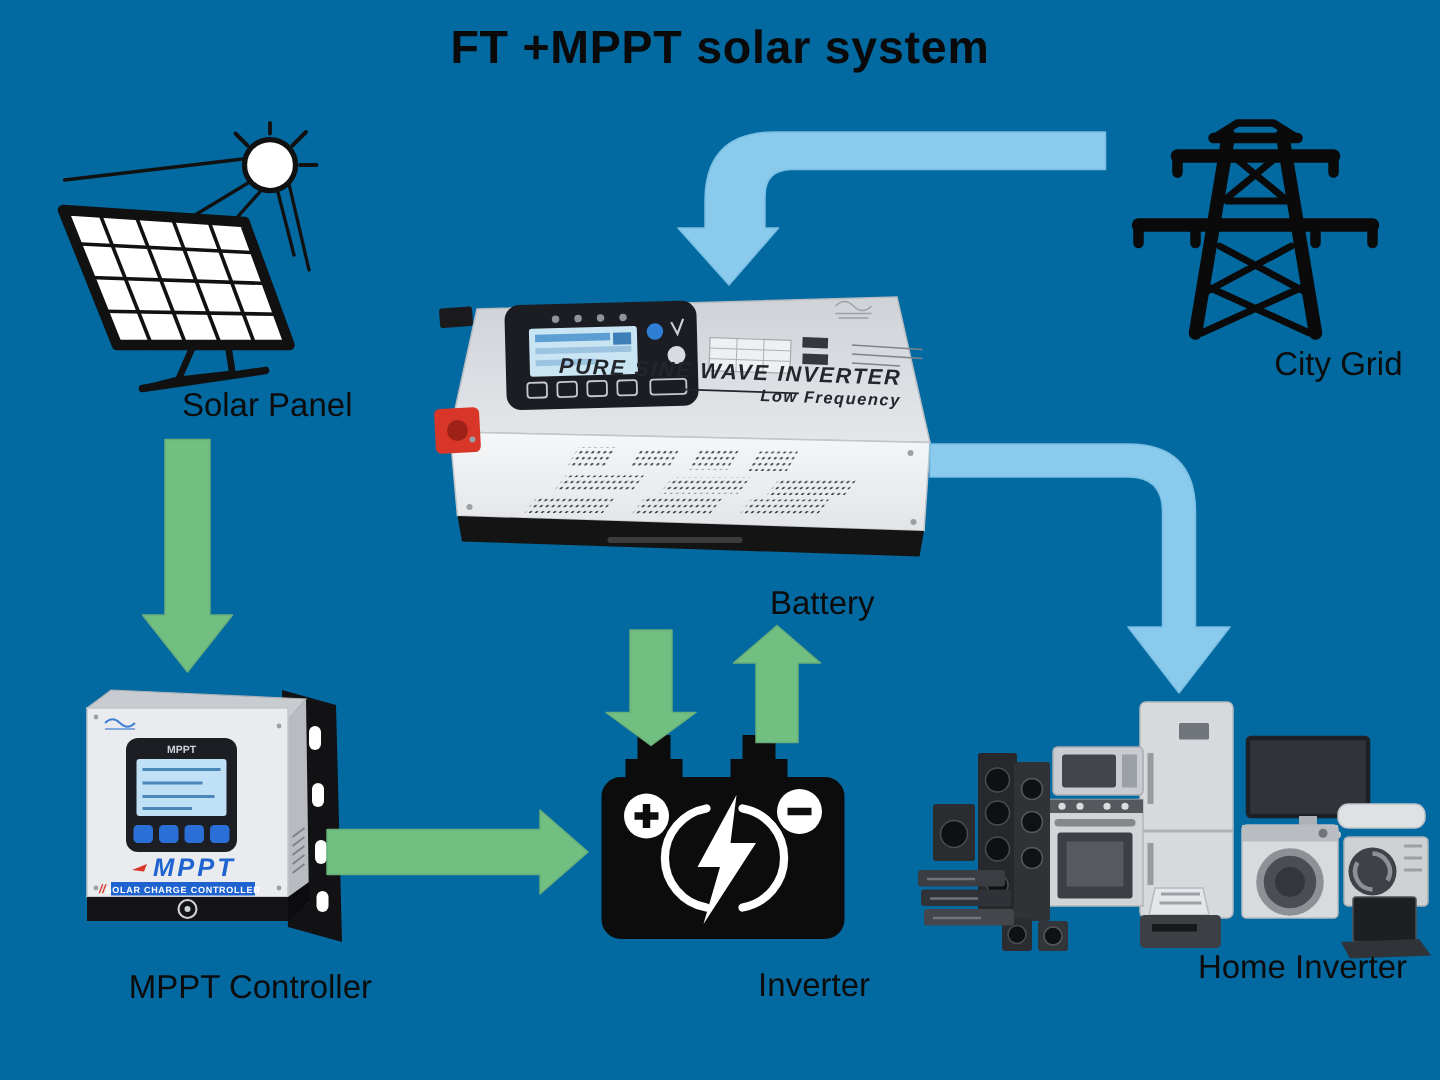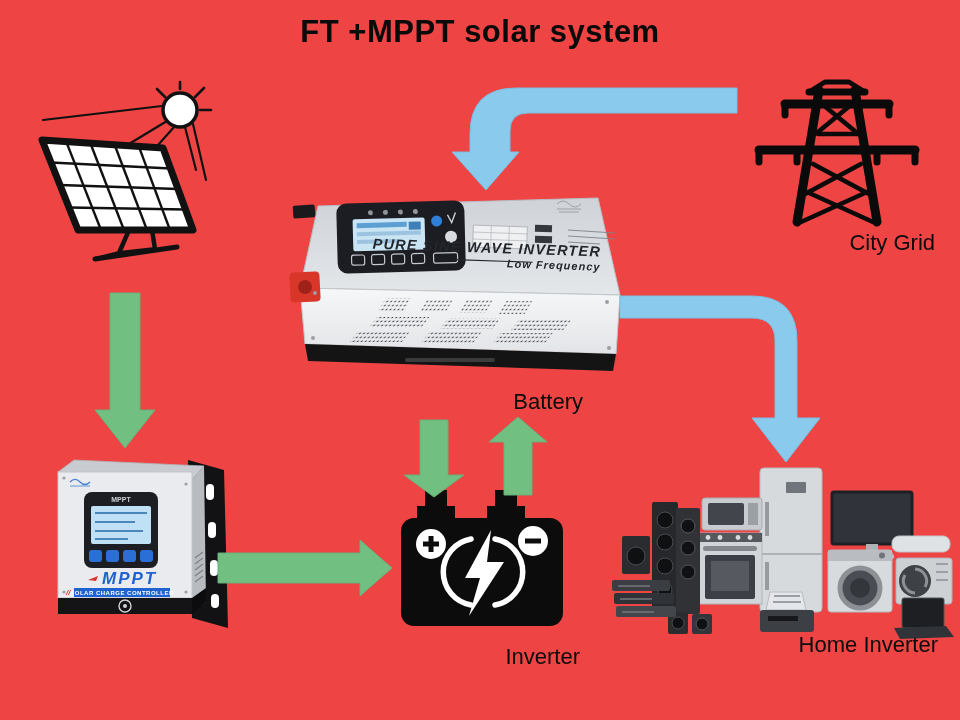--- a/index.html
+++ b/index.html
@@ -1,16 +1,16 @@
 <!DOCTYPE html>
 <html><head>
 <meta charset="utf-8">
 <style>
   html,body{margin:0;padding:0;background:#fff;}
-  .canvas{position:relative;width:960px;height:720px;background:#ef4444;overflow:hidden;
+  .canvas{position:relative;width:960px;height:720px;background:#0369a1;overflow:hidden;
           font-family:"Liberation Sans",sans-serif;color:#111;}
   .title{position:absolute;left:278px;top:14px;width:404px;text-align:center;
          font-size:31px;font-weight:bold;letter-spacing:.5px;color:#0a0a0a;}
   .label{position:absolute;text-align:right;font-size:22px;color:#0c0c0c;white-space:nowrap;}
   .abs{position:absolute;}
   svg{display:block;overflow:visible;}
   .arrows{position:absolute;left:0;top:0;pointer-events:none;}
 </style>
 </head>
 <body>
@@ -46,20 +46,21 @@
         </g>
         <g stroke="#111" fill="none" stroke-linecap="round">
           <path d="M104,152 L94,175" stroke-width="4.5"></path>
           <path d="M127,152 L130,171" stroke-width="4.5"></path>
           <path d="M70,181 L152,169" stroke-width="5"></path>
           <path d="M94,175 L70,181 M94,175 L130,171" stroke-width="4"></path>
         </g>
       </g>
     </svg>
   </div>
+  <div class="label" style="left:25px;top:257px;width:210px;">Solar Panel</div>
 
   <div class="abs" style="left:745px;top:78px;">
     <svg width="190" height="150" viewBox="0 0 190 150">
       <g stroke="#0a0a0a" fill="none" stroke-linecap="round">
         <path d="M74,12 L52,144" stroke-width="9"></path>
         <path d="M110,12 L132,144" stroke-width="9"></path>
         <path d="M64,14 L120,14" stroke-width="7"></path>
         <path d="M64,14 L80,4 L104,4 L120,14" stroke-width="5" stroke-linejoin="round"></path>
         <path d="M40,26 L144,26" stroke-width="9"></path>
         <path d="M40,26 L40,37 M144,26 L144,37" stroke-width="7"></path>
@@ -249,20 +250,21 @@
         <circle cx="85" cy="166" r="2" fill="#cfd3d8"></circle>
       </g>
       <g fill="#9aa0a6">
         <circle cx="24" cy="38" r="1.6"></circle>
           <circle cx="146" cy="44" r="1.6"></circle>
         <circle cx="24" cy="152" r="1.6"></circle>
           <circle cx="146" cy="152" r="1.6"></circle>
       </g>
     </svg>
   </div>
+  <div class="label" style="left:28px;top:645px;width:220px;">MPPT Controller</div>
 
   <div class="abs" style="left:395px;top:478px;">
     <svg width="175" height="160" viewBox="0 0 175 160">
       <g fill="#0c0c0c">
         <rect x="30" y="12" width="22" height="20"></rect>
         <rect x="22" y="28" width="38" height="14"></rect>
         <rect x="100" y="12" width="22" height="20"></rect>
         <rect x="92" y="28" width="38" height="14"></rect>
         <rect x="6" y="40" width="162" height="108" rx="13"></rect>
       </g>

